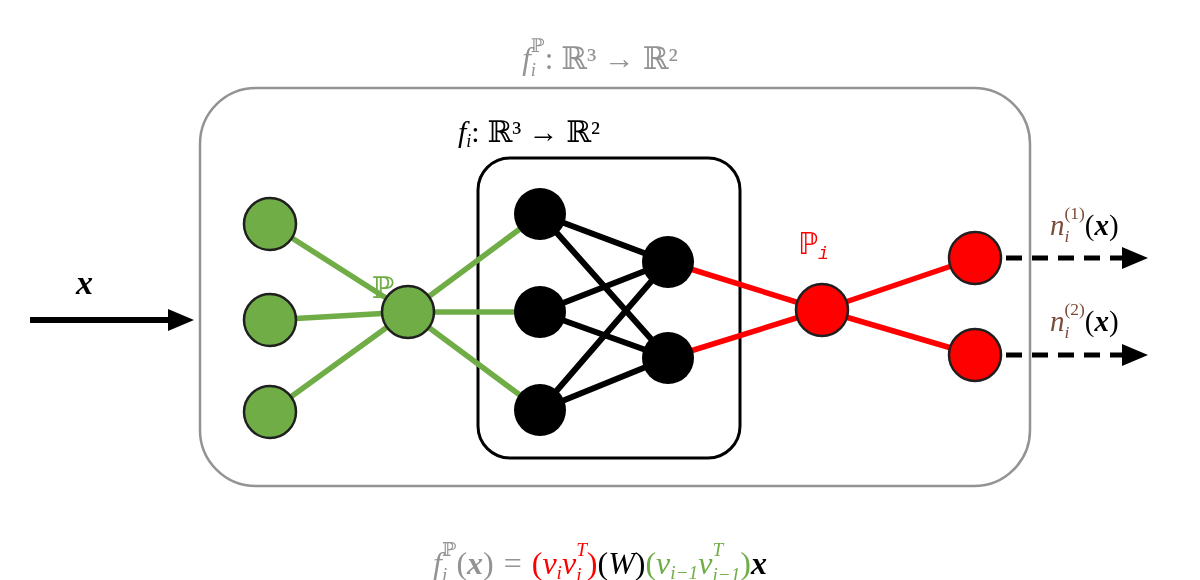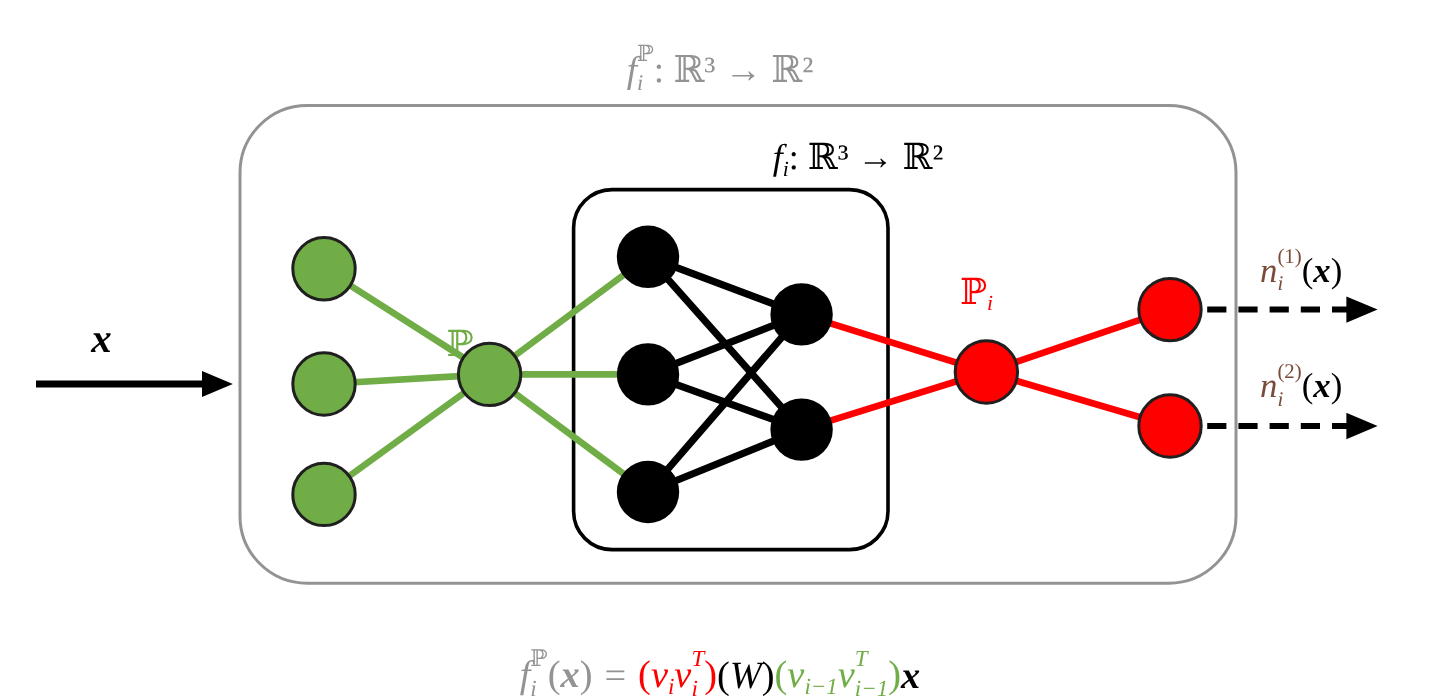--- a/index.html
+++ b/index.html
@@ -40,23 +40,23 @@
 
   .supsub {
     display:inline-flex; flex-direction:column; align-items:flex-start;
     font-size:0.6em; line-height:1.3; vertical-align:0.92em;
   }
   .supsub > .it { font-style:italic; }
   .subonly { font-size:0.6em; vertical-align:-0.3em; }
   .eq { margin:0 10px; }
 
   .top-formula   { top:34px; left:0; width:1200px; text-align:center; font-size:31px; }
-  .inner-formula { top:114px; left:482px; width:304px; text-align:right; font-size:30px; }
+  .inner-formula { top:114px; left:458px; width:304px; text-align:left; font-size:30px; }
   .p-prev { top:226px; left:372px; font-size:30px; }
-  .p-curr { top:226px; left:800px; font-size:30px; }
+  .p-curr { top:226px; left:800px; font-size:30px;font-family:Liberation Mono, monospace; }
   .input-label { top:264px; left:76px; font-size:34px; }
   .out-label { font-size:29px; }
   .out1 { top:202px; left:1050px; }
   .out2 { top:298px; left:1050px; }
   .bottom-formula {
     top:494px; left:0; width:1200px;
     display:flex; justify-content:center; align-items:baseline;
     font-size:32px;
   }
   .term { display:inline-block; }

